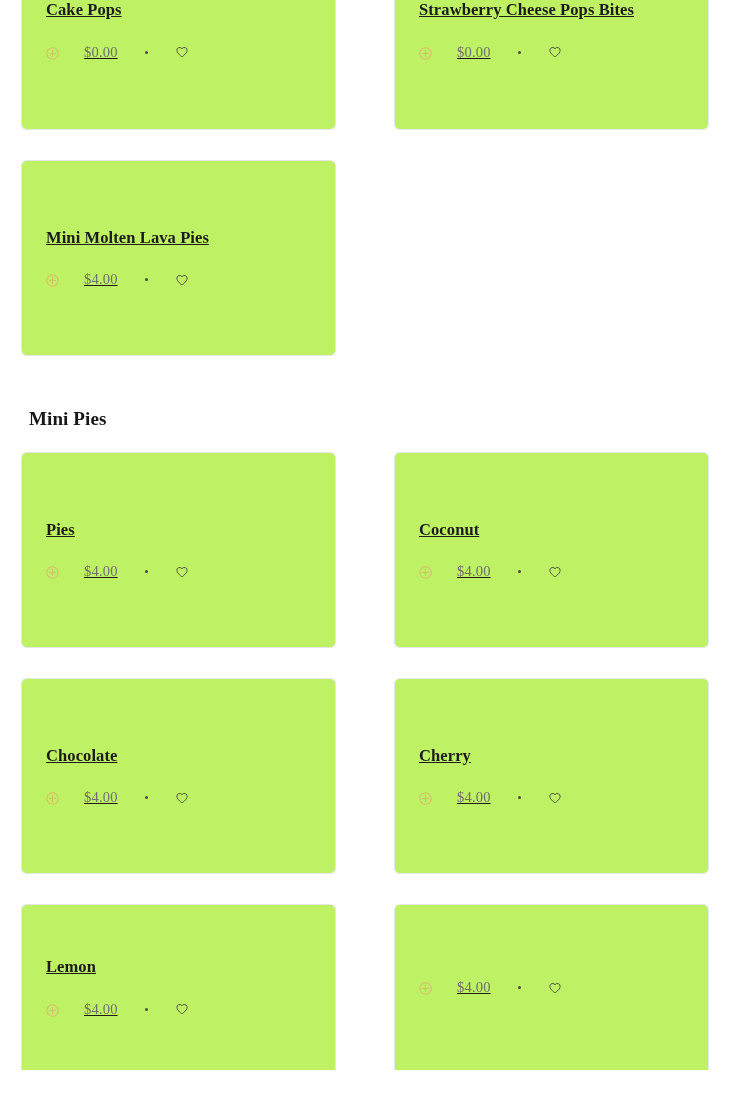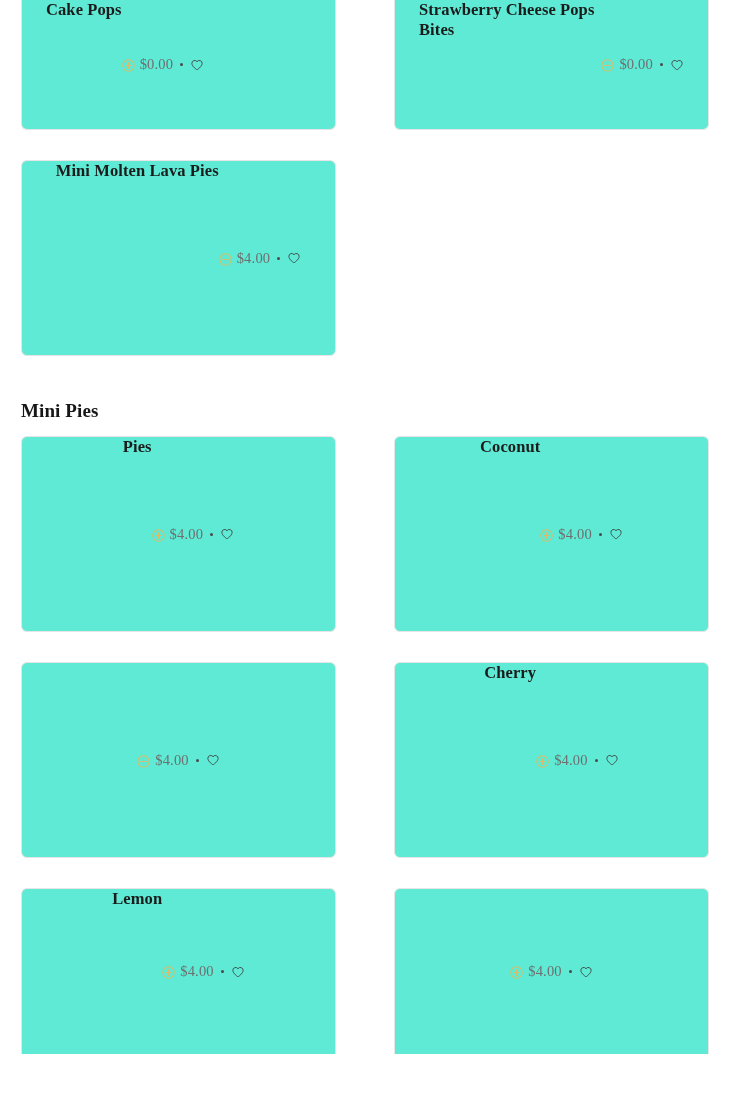--- a/index.html
+++ b/index.html
@@ -23,39 +23,41 @@
   .section {
     padding: 0 21px;
     box-sizing: border-box;
   }
   .section-title {
     font-family: "Liberation Serif", serif;
     font-weight: bold;
     font-size: 19px;
     color: #171717;
     letter-spacing: 0.1px;
-    margin: 0;
+    margin: 8px;
     padding: 0 0 14px 0;
   }
   .grid {
     display: grid;
     grid-template-columns: 315px 315px;
     column-gap: 58px;
     row-gap: 30px;
   }
   .card {
     position: relative;
-    background: #5eead4;
+    background: #bef264;
     border: 1px solid #e6e6e6;
     border-radius: 6px;
     height: 196px;
     box-sizing: border-box;
     display: flex;
+    flex-direction: column;
     justify-content: center;
     padding: 0 24px;
+    text-decoration: underline;
   }
   .card.clipped-top {
     height: 130px;
     border-top: none;
     border-top-left-radius: 0;
     border-top-right-radius: 0;
     justify-content: flex-start;
     padding-top: 0;
   }
   .card.clipped-bottom {
@@ -73,21 +75,21 @@
     line-height: 1.2;
     margin: 0 0 24px 0;
   }
   .card.clipped-top .card-title {
     margin-top: 0;
     margin-bottom: 24px;
   }
   .card-meta {
     display: flex;
     align-items: center;
-    gap: 5px;
+    gap: 25px;
   }
   .plus-icon {
     width: 13px;
     height: 13px;
     flex: 0 0 auto;
     display: inline-block;
   }
   .price {
     font-family: "Liberation Serif", serif;
     font-size: 14.5px;
@@ -220,20 +222,21 @@
           <span class="dot"></span>
           <span class="heart-icon">
             <svg viewBox="0 0 18 18" width="14" height="14" aria-hidden="true">
               <path d="M9 15.2S2.4 11.1 2.4 6.8A3.6 3.6 0 0 1 9 4.8a3.6 3.6 0 0 1 6.6 2c0 4.3-6.6 8.4-6.6 8.4z" fill="none" stroke="#3a3a3a" stroke-width="1.1" stroke-linejoin="round"></path>
             </svg>
           </span>
         </div>
       </div>
 
       <div class="card">
+        <div class="card-title">Chocolate</div>
         <div class="card-meta">
           <span class="plus-icon">
             <svg viewBox="0 0 16 16" width="13" height="13" aria-hidden="true">
               <circle cx="8" cy="8" r="7" fill="none" stroke="#d7bd6a" stroke-width="1.3"></circle>
               <path d="M8 4.4v7.2M4.4 8h7.2" stroke="#d7bd6a" stroke-width="1.3" stroke-linecap="round"></path>
             </svg>
           </span>
           <span class="price">$4.00</span>
           <span class="dot"></span>
           <span class="heart-icon">

